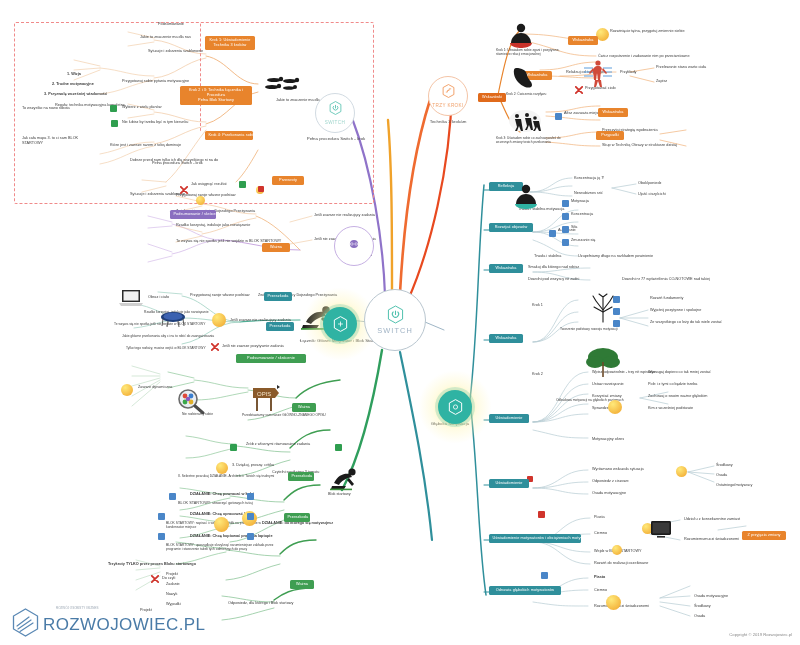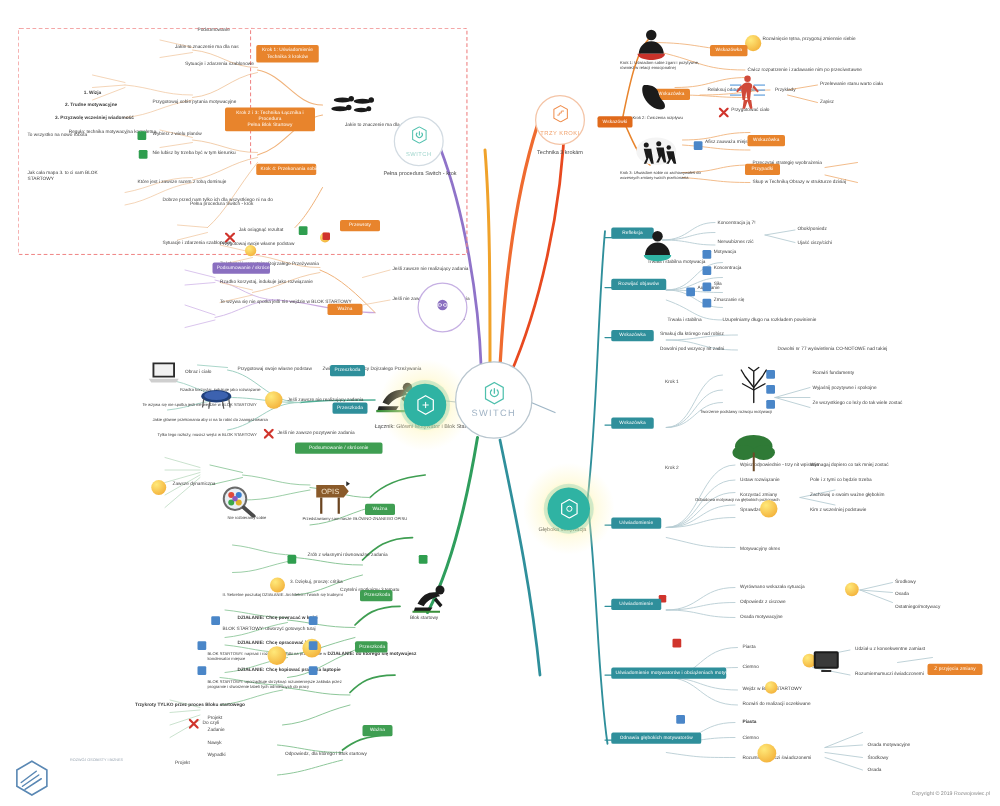--- a/index.html
+++ b/index.html
@@ -765,17 +765,18 @@
     <span>
       <svg width="27" height="29" viewBox="0 0 27 29">
         <path d="M13.5 1 L25.5 8 V21 L13.5 28 L1.5 21 V8 Z" fill="none" stroke="#5a88b4" stroke-width="1.3"></path>
         <g stroke="#5a88b4" stroke-width="1.2" stroke-linecap="round">
           <path d="M5 18 L17 9"></path>
             <path d="M6 21 L19 12"></path>
             <path d="M8 23.5 L21 15"></path>
         </g>
       </svg>
     </span>
+    <span class="logo-txt">ROZWOJOWIEC.PL</span>
   </div>
   <div class="tagline">ROZWÓJ OSOBISTY I BIZNES</div>
   <div class="copyright">Copyright © 2019 Rozwojowiec.pl</div>
 
 </div>
 
 </body></html>

